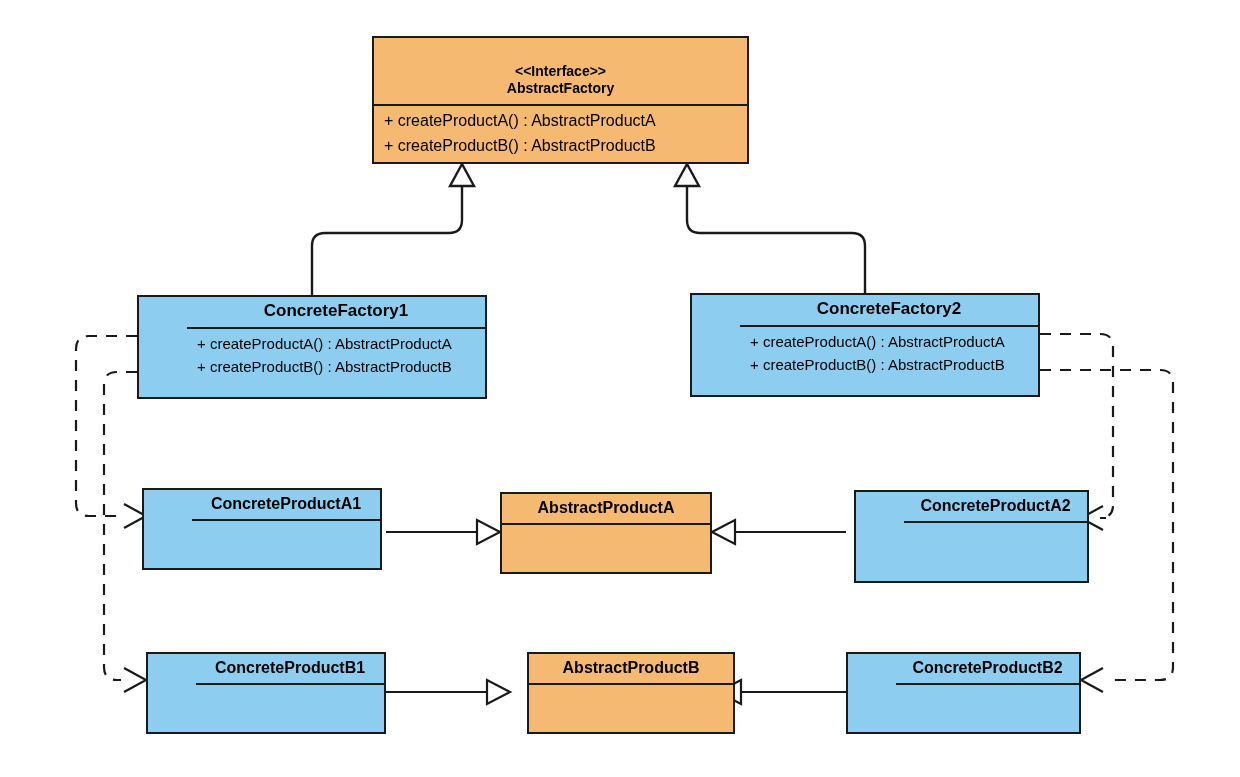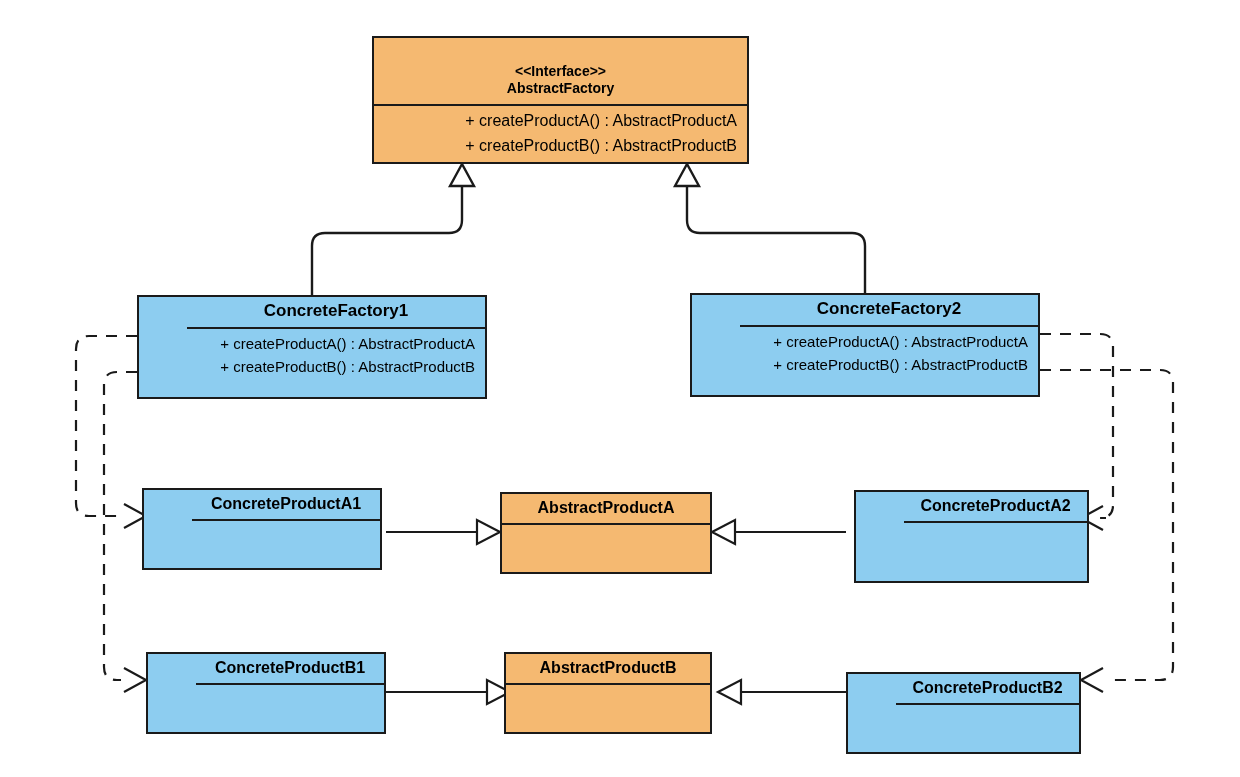--- a/index.html
+++ b/index.html
@@ -50,21 +50,20 @@
 
   .class-members {
     box-sizing: border-box;
     width: 100%;
     flex: 1 1 auto;
     border-top: 2px solid #1a1a1a;
     padding: 3px 10px 4px 10px;
     display: flex;
     flex-direction: column;
     justify-content: flex-start;
-    align-items: flex-end;
   }
   .class-members.empty { padding: 0; }
   .member {
     white-space: nowrap;
     color: #000000;
     line-height: 1.55;
   }
 
   
   #cls-abstract-factory {
@@ -86,22 +85,22 @@
   #cls-concrete-factory-1 .member,
   #cls-concrete-factory-2 .member { font-size: 15px; }
 
   
   #cls-concrete-product-a1 { left: 142px; top: 488px; width: 240px; height: 82px; }
   #cls-abstract-product-a  { left: 500px; top: 492px; width: 212px; height: 82px; }
   #cls-concrete-product-a2 { left: 854px; top: 490px; width: 235px; height: 93px; }
 
   
   #cls-concrete-product-b1 { left: 146px; top: 652px; width: 240px; height: 82px; }
-  #cls-abstract-product-b  { left: 504px; top: 652px; width: 208px; height: 82px; }
-  #cls-concrete-product-b2 { left: 846px; top: 672px; width: 235px; height: 82px; }
+  #cls-abstract-product-b  { left: 527px; top: 652px; width: 208px; height: 82px; }
+  #cls-concrete-product-b2 { left: 846px; top: 652px; width: 235px; height: 82px; }
 
   .product .class-title { font-size: 16px; padding: 4px 6px 5px 6px; }
   .product .class-members { min-height: 44px; }
 </style>
 </head>
 <body>
 
 <div id="diagram-root">
 
   <svg id="edge-layer" viewBox="0 0 1240 777" width="1240" height="777" xmlns="http://www.w3.org/2000/svg">

